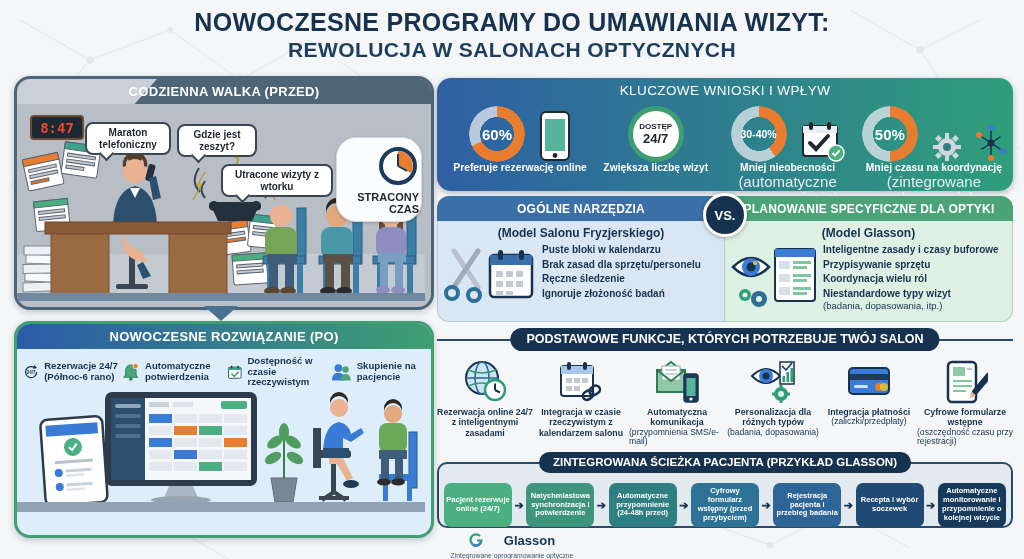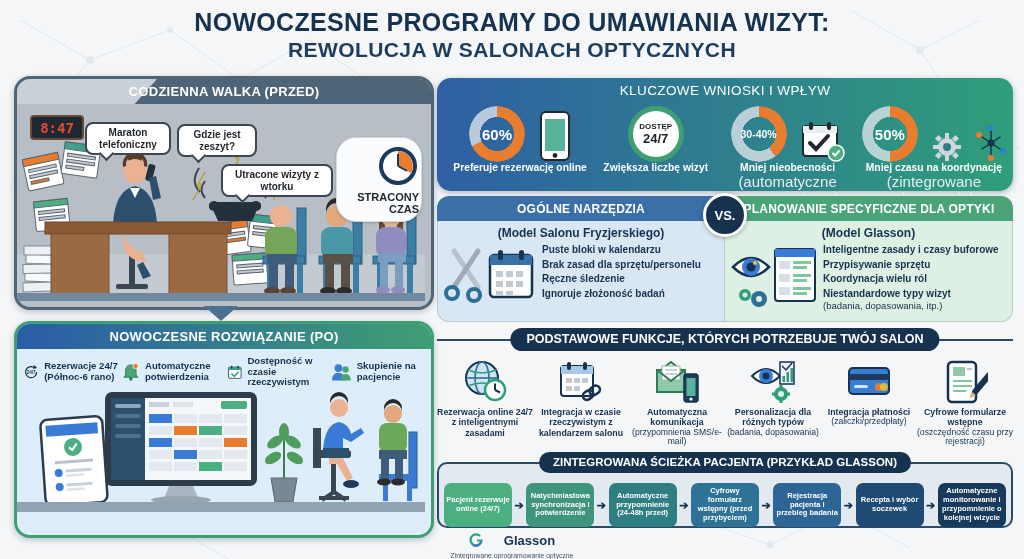--- a/index.html
+++ b/index.html
@@ -80,21 +80,21 @@
     background:#16324f;border:3px solid #fff;box-sizing:border-box;display:flex;align-items:center;
     justify-content:center;color:#fff;font-weight:800;font-size:13px;z-index:6;box-shadow:0 1px 4px rgba(0,0,0,.3);}
   
   .features{top:328px;height:122px;}
   .feat-line{position:absolute;left:0;right:0;top:11px;height:2px;background:#2b4a66;}
   .feat-pill{position:absolute;left:50%;transform:translateX(-50%);top:0;height:23px;line-height:23px;
     background:#16324f;color:#fff;font-weight:700;font-size:12.5px;border-radius:12px;padding:0 16px;white-space:nowrap;z-index:2;}
   .feat-row{position:absolute;top:30px;left:0;right:0;display:flex;}
   .feat{width:96px;display:flex;flex-direction:column;align-items:center;}
   .feat .cap{font-size:8.8px;font-weight:700;color:#16324f;text-align:center;line-height:1.18;margin-top:3px;}
-  .feat .cap2{font-size:8.6px;font-weight:400;color:#16324f;text-align:center;line-height:1.12;}
+  .feat .cap2{font-size:8.6px;font-weight:400;color:#16324f;text-align:left;line-height:1.12;}
   
   .journey{top:452px;height:80px;}
   .journey-box{position:absolute;left:0;right:0;top:10px;height:66px;border:2px solid #2b4a66;
     border-radius:10px;background:#e2eaf0;box-sizing:border-box;}
   .journey-pill{position:absolute;left:50%;transform:translateX(-50%);top:0;height:21px;line-height:21px;
     background:#16324f;color:#fff;font-weight:700;font-size:11.5px;border-radius:12px;padding:0 14px;
     white-space:nowrap;z-index:3;}
   .steps{position:absolute;left:5px;right:5px;top:24px;bottom:4px;display:flex;align-items:center;
     justify-content:space-between;}
   .step{width:68px;height:44px;border-radius:7px;display:flex;align-items:center;justify-content:center;

